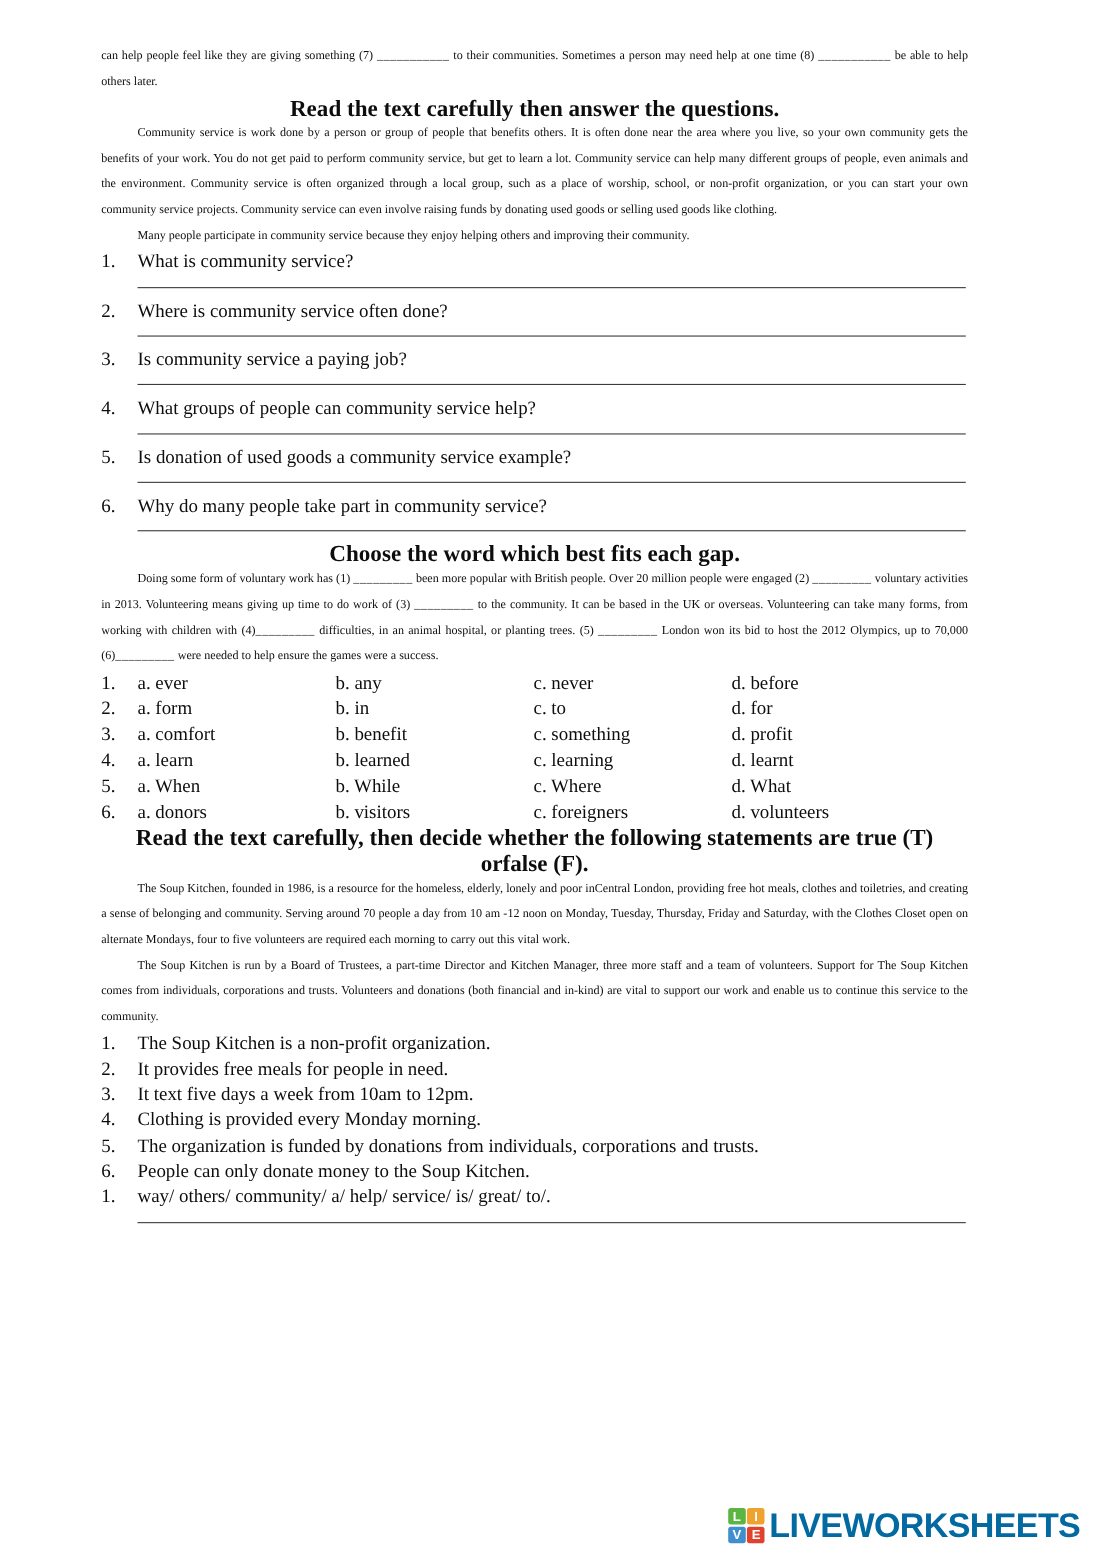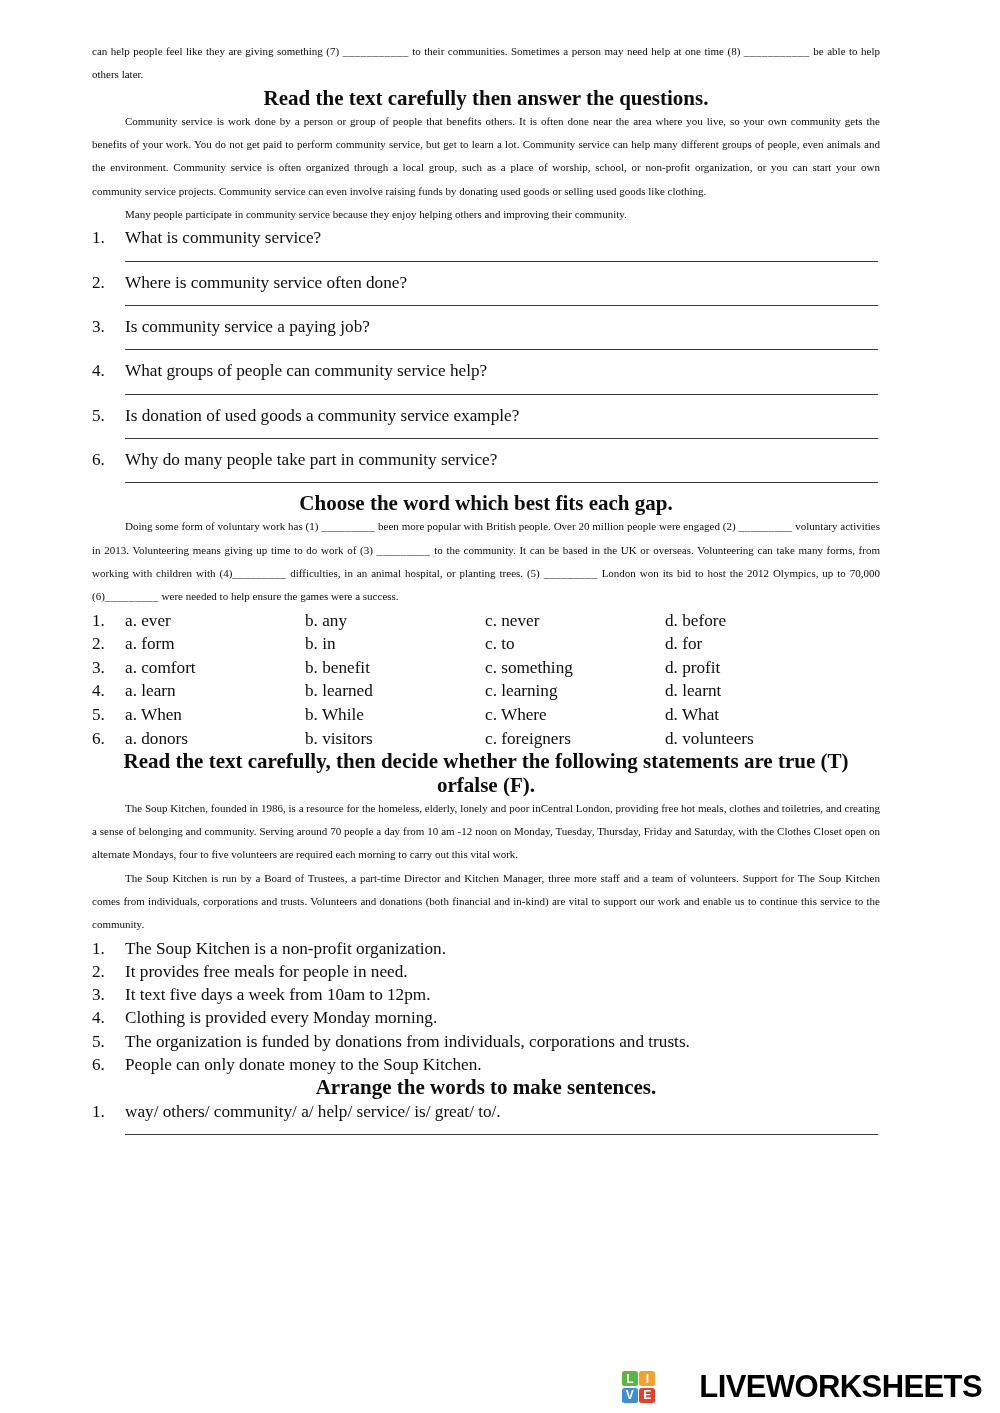--- a/index.html
+++ b/index.html
@@ -277,35 +277,34 @@
     <li class="srow">
       <span class="snum">5.</span>
       <span class="stext">The organization is funded by donations from individuals, corporations and trusts.</span>
     </li>
     <li class="srow">
       <span class="snum">6.</span>
       <span class="stext">People can only donate money to the Soup Kitchen.</span>
     </li>
   </ul>
 
-  <p class="heading">Arrange the words to make sentences.</p>
 
   <ul class="qlist">
     <li class="qitem">
       <div class="qrow">
         <span class="qnum">1.</span>
         <span class="qtext">way/ others/ community/ a/ help/ service/ is/ great/ to/.</span>
       </div>
       <div class="answer-line"></div>
     </li>
   </ul>
 
 </div>
 
 <div class="footer">
   <div class="logo-tiles">
     <span class="tile" style="background: rgb(91, 181, 67);">L</span>
     <span class="tile" style="background: rgb(240, 162, 46);">I</span>
     <span class="tile" style="background: rgb(63, 142, 208);">V</span>
     <span class="tile" style="background: rgb(224, 66, 46);">E</span>
   </div>
-  <span class="logo-word" style="color: #000000; margin-left: 40px;">LIVEWORKSHEETS</span>
+  <span class="logo-word" style="color: #0369a1;">LIVEWORKSHEETS</span>
 </div>
 
 </body></html>

